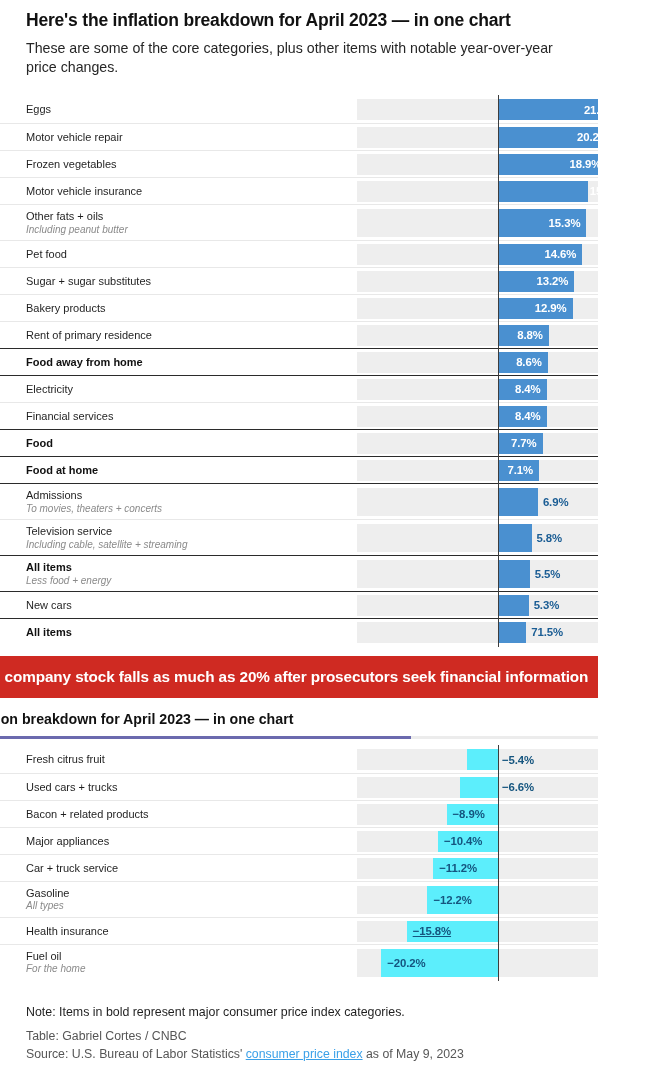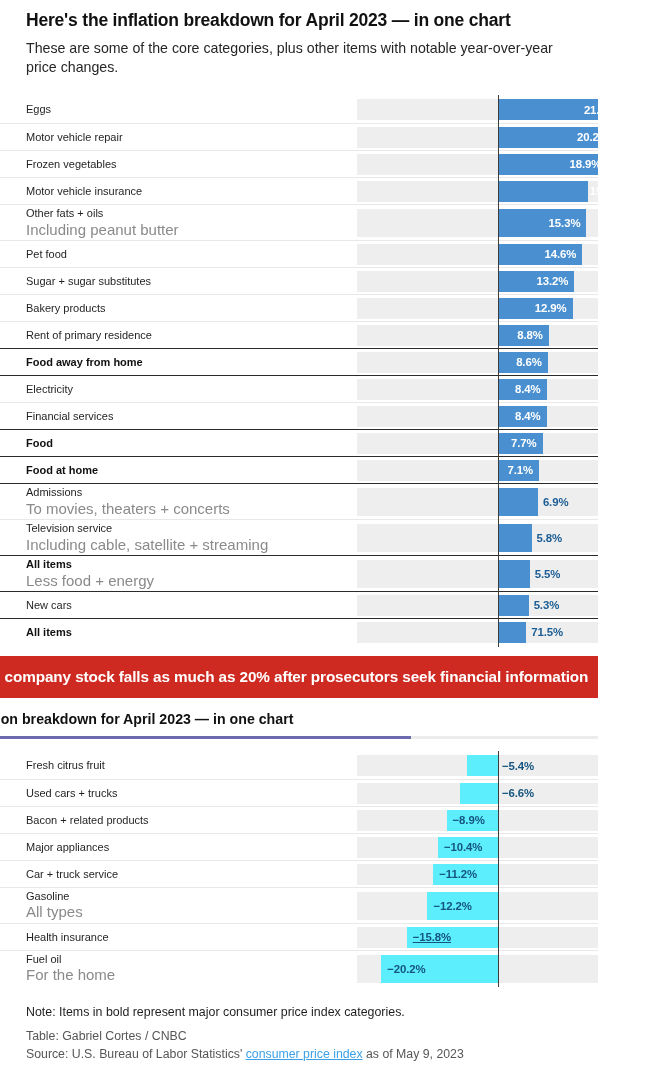--- a/index.html
+++ b/index.html
@@ -39,21 +39,21 @@
   .row.bold-row { border-top: 1.4px solid #2b2b2b; }
   .row.bold-next { border-top: 1.4px solid #2b2b2b; }
 
   .lab { width: 331px; flex: none; padding-right: 8px; }
   .lab-main {
     font-size: 11px; color: #1f1f1f; line-height: 1.18;
     white-space: nowrap;
   }
   .bold-row .lab-main { font-weight: bold; color: #111; }
   .lab-sub {
-    font-size: 15px; color: #8a8a8a;
+    font-size: 10px; font-style: italic; color: #8a8a8a;
     line-height: 1.2; margin-top: 1px; white-space: nowrap;
   }
 
   .track {
     position: relative;
     flex: none;
     width: 283px;
     height: 21px;
     background: #eeeeee;
   }
@@ -322,21 +322,21 @@
 
   <div class="banner" id="banner" style="top: 656px;">
     <span class="banner-txt">s company stock falls as much as 20% after prosecutors seek financial information</span>
   </div>
 
   <div class="clip-title" id="clip-title" style="top: 711px;">tion breakdown for April 2023 — in one chart</div>
   <div class="progress" id="progress" style="top: 736px;">
     <div class="progress-fill" id="progress-fill" style="width: 62%;"></div>
   </div>
 
-  <div class="chart" id="chart-bottom" style="position: absolute; left: 0px; right: 0px; top: 744px; margin-top: 8px; background: rgb(255, 255, 255);">
+  <div class="chart" id="chart-bottom" style="position: absolute; left: 0px; right: 0px; top: 744px; margin-top: 2px; background: rgb(255, 255, 255);">
       <div class="row first">
         <div class="lab">
           <div class="lab-main">Fresh citrus fruit</div>
         </div>
         <div class="track">
           <div class="bar neg" style="left: 109.788px; width: 31.212px;"></div>
           <div class="zero"></div>
           <div class="val out-neg" style="left: 145px;">−5.4%</div>
         </div>
       </div>

